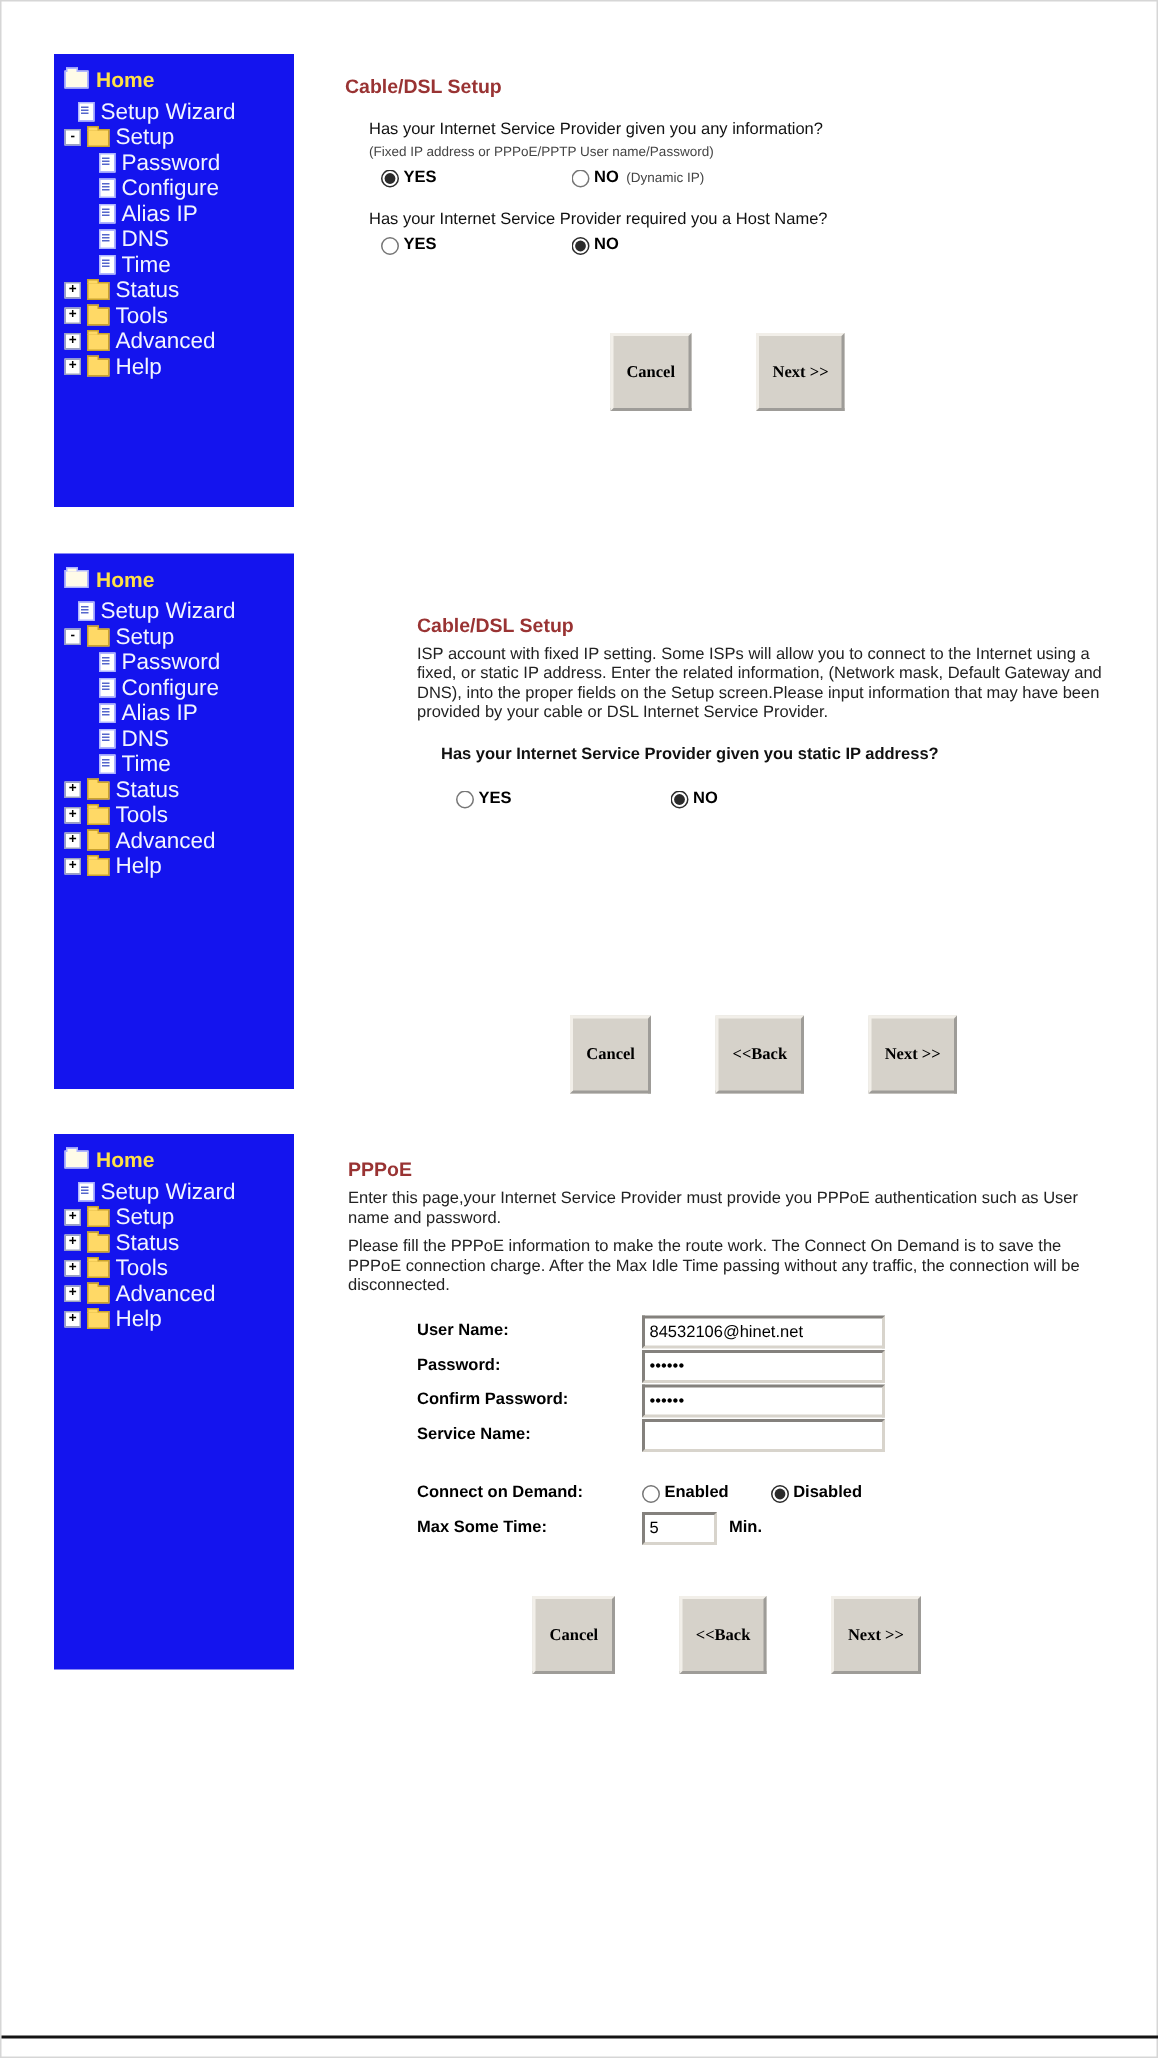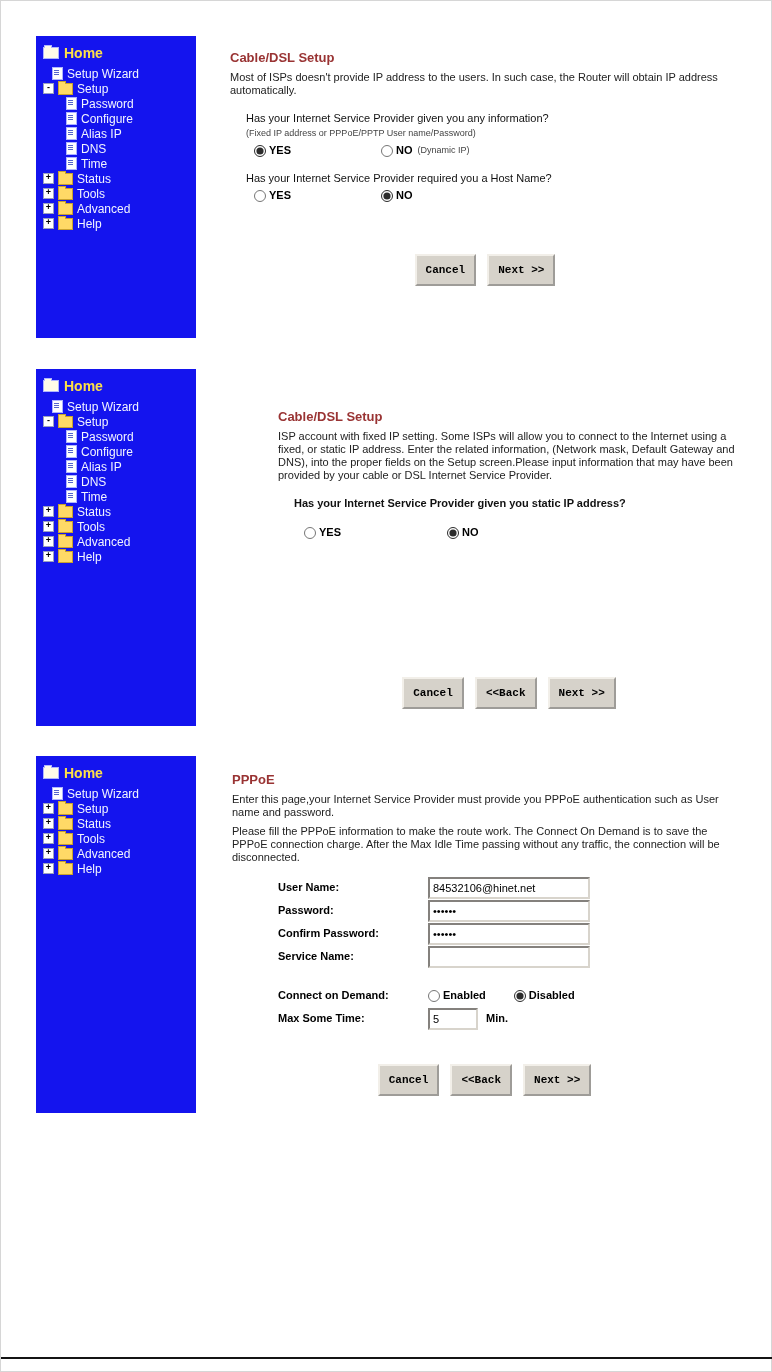--- a/index.html
+++ b/index.html
@@ -19,21 +19,21 @@
 
   
   .sidebar { width:160px; flex:none; background:#1414ee; padding-top:7px; }
   #panel-1 .sidebar { height:295px; }
   #panel-2 .sidebar { height:350px; }
   #panel-3 .sidebar { height:350px; }
 
   .home-row { display:flex; align-items:center; gap:5px; padding:2px 0 5px 7px;
               color:#fde047; font-weight:bold; font-size:14px; cursor:pointer; }
   .tree-row { display:flex; align-items:center; gap:4px; min-height:15px;
-              color:#f2f4ff; font-size:12px; cursor:pointer; }
+              color:#f2f4ff; font-size:15px; cursor:pointer; }
   .indent-doc1   { padding-left:16px; }
   .indent-folder { padding-left:7px;align-items:center; }
   .indent-doc2   { padding-left:30px; }
   .lbl { white-space:nowrap; }
 
   .homeicon { width:14px; height:10px; background:#fffbe8; border:1px solid #aeb4ff;
               position:relative; flex:none; }
   .homeicon::before { content:""; position:absolute; left:0; top:-3px; width:6px; height:2px;
               background:#fffbe8; border:1px solid #aeb4ff; border-bottom:none; }
   .plusbox { width:9px; height:9px; background:#ffffff; border:1px solid #9aa0c0;
@@ -71,23 +71,23 @@
   .radio-row .radio-opt + .radio-opt { margin-left:44px;padding-left:46px; }
   .p2-radios { margin:16px 0 0 26px; }
   .p2-radios .radio-opt + .radio-opt { margin-left:60px; }
   input[type=radio] { width:12px; height:12px; margin:0; accent-color:#2b2b2b; }
   .dyn-note { font-size:9px; font-weight:normal; color:#444; margin-left:2px; }
 
   .btn-row { text-align:center; }
   .p1-btns { margin-top:52px; width:510px; }
   .p2-btns { margin-top:138px; width:462px; }
   .p3-btns { margin-top:34px; width:505px; }
-  .btn { font-family:Liberation Mono, monospace; font-size:11px; font-weight:bold;
+  .btn { font-family:Liberation Serif, serif; font-size:11px; font-weight:bold;
          background:#d6d2ca; color:#000; border:2px outset #f2efe9;
-         padding:8px 9px; margin:0 4px; cursor:pointer; }
+         padding:18px 9px; margin:0 20px; cursor:pointer; }
 
   
   .form { margin:12px 0 0 46px; }
   .form-row { display:flex; align-items:center; height:23px; }
   .form-label { width:150px; font-weight:bold; font-size:11px; color:#000; flex:none; }
   .text-input { width:152px; height:18px; border:2px inset #d8d4cc; background:#fff;
                 font-size:11px; padding:0 3px; font-family:"Liberation Sans", sans-serif; }
   .small-input { width:40px; }
   .form-gap { height:16px; }
   .cod-opts { display:flex; align-items:center; }
@@ -151,21 +151,20 @@
       </div>
       <div class="tree-row indent-folder">
         <span class="plusbox expand"></span>
         <span class="folder"></span>
         <span class="lbl">Help</span>
       </div>
     </aside>
 
     <div class="content p1-content">
       <div class="title">Cable/DSL Setup</div>
-      <div class="para">Most of ISPs doesn't provide IP address to the users. In such case, the Router will obtain IP address automatically.</div>
 
       <div class="qblock">
         <div class="question">Has your Internet Service Provider given you any information?</div>
         <div class="qnote">(Fixed IP address or PPPoE/PPTP User name/Password)</div>
         <div class="radio-row">
           <label class="radio-opt">
             <input type="radio" name="p1q1" checked="" style="">
             <span>YES</span>
           </label>
           <label class="radio-opt">

